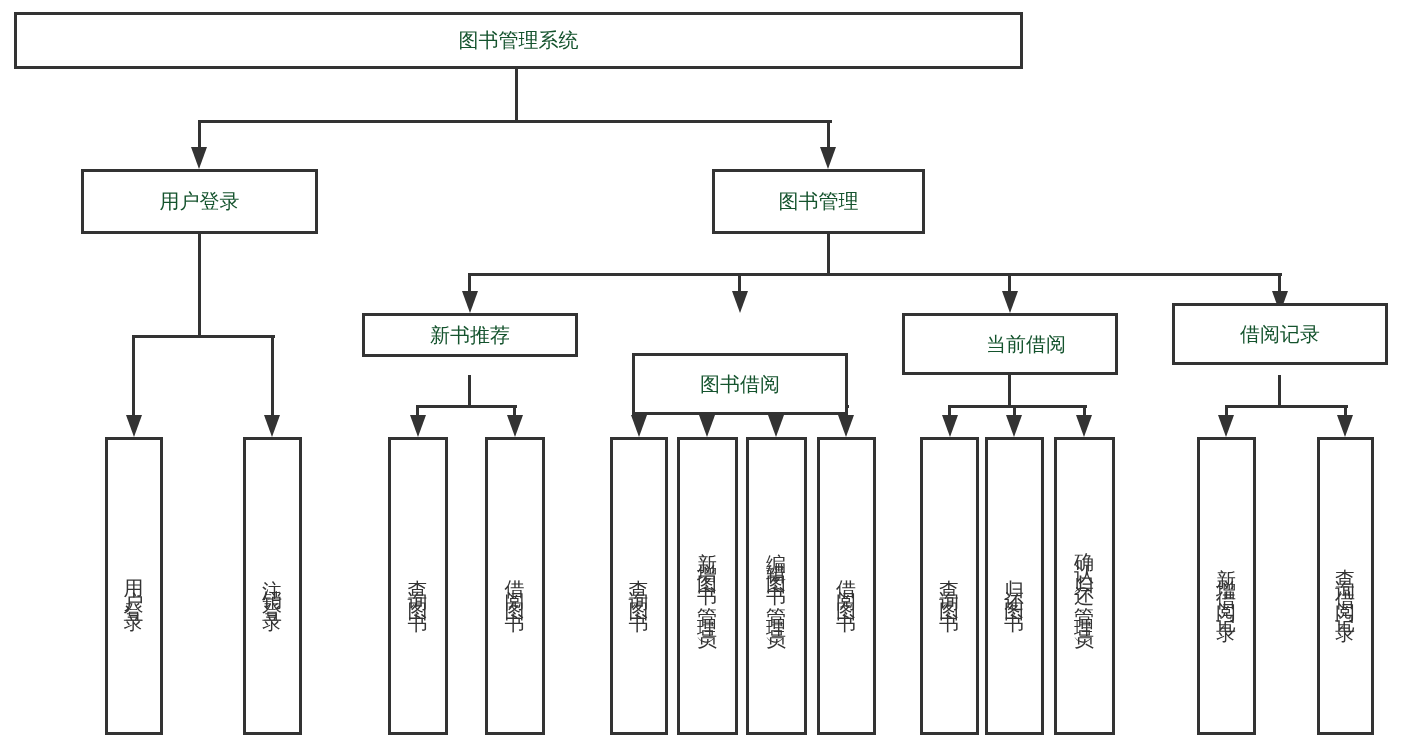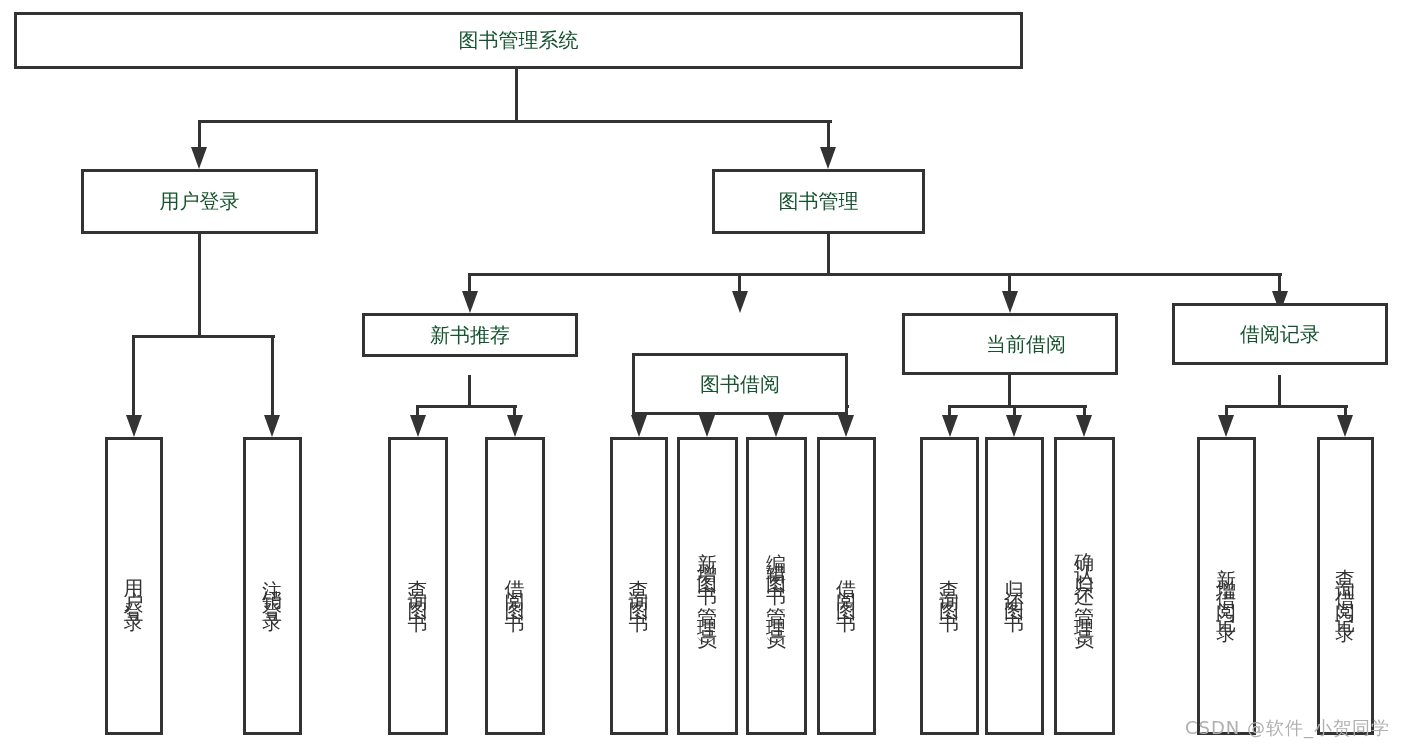--- a/index.html
+++ b/index.html
@@ -150,15 +150,14 @@
   <div class="box leaf" style="left:1054px;top:437px;width:61px;height:298px;">
     <span class="vlabel">确认归还（管理员）</span>
   </div>
   <div class="box leaf" style="left:1197px;top:437px;width:59px;height:298px;">
     <span class="vlabel">新增借阅记录</span>
   </div>
   <div class="box leaf" style="left:1317px;top:437px;width:57px;height:298px;">
     <span class="vlabel">查询借阅记录</span>
   </div>
 
-  <div class="watermark">CSDN @软件_小贺同学</div>
 
 </div>
 
 </body></html>

